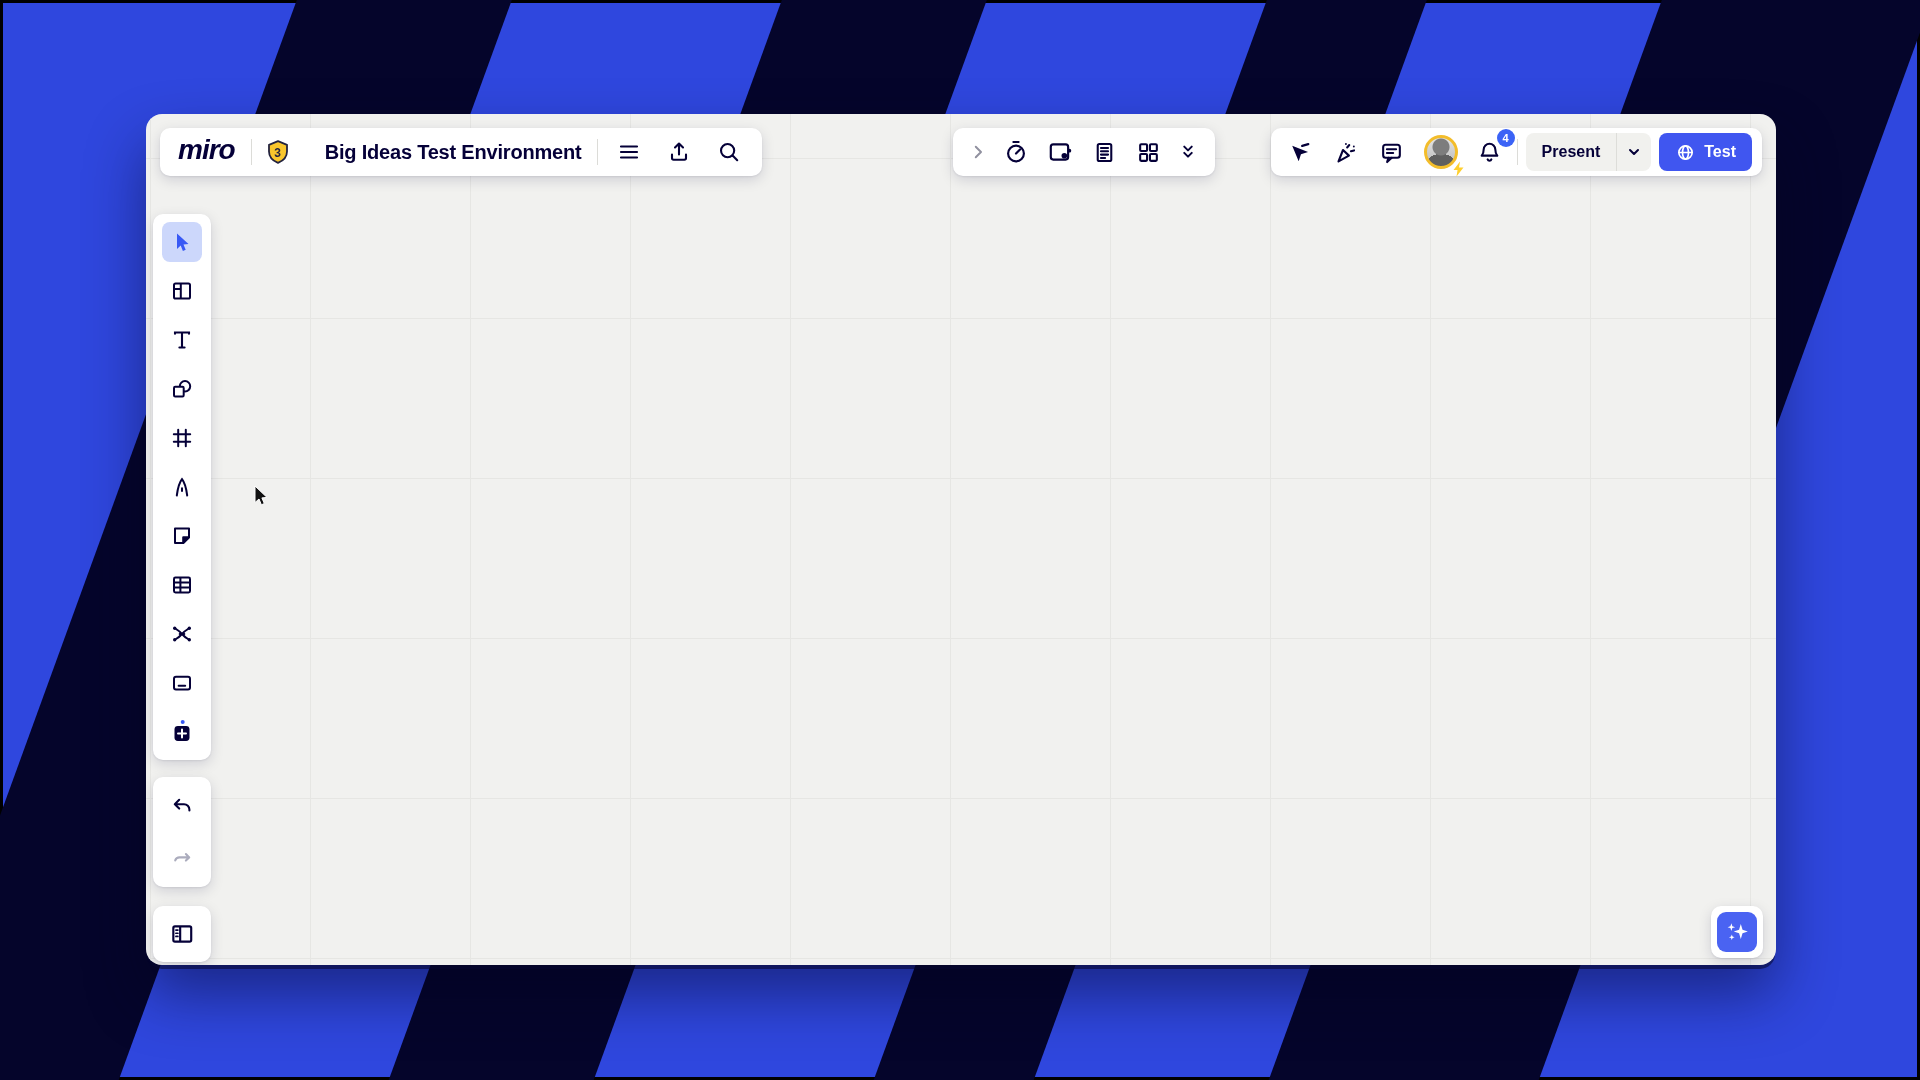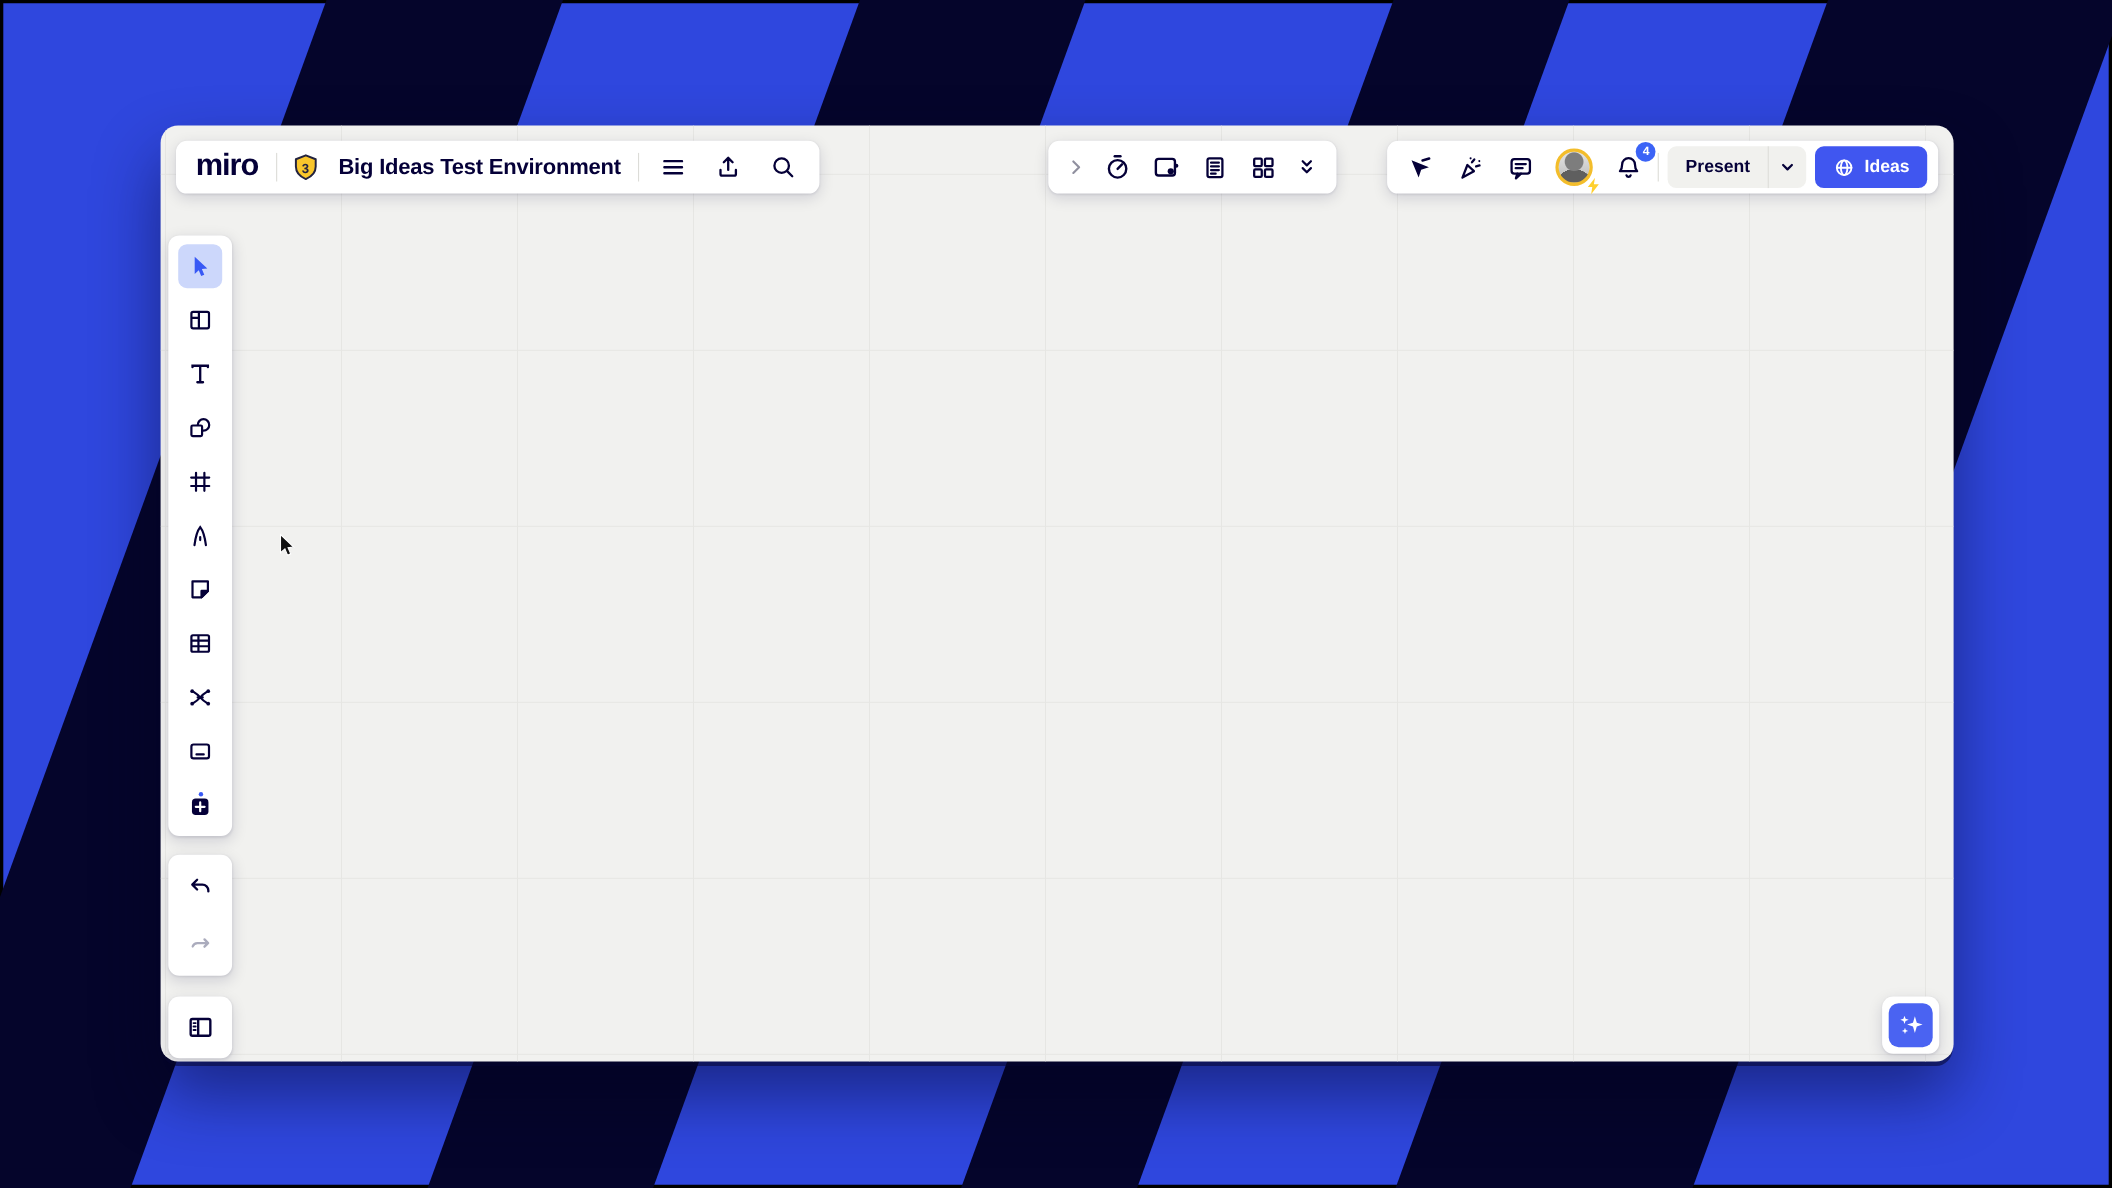--- a/index.html
+++ b/index.html
@@ -36,23 +36,23 @@
   .floating{ position:absolute; background:#fff; border-radius:10px;
     box-shadow:0 1px 2px rgba(5,0,56,.08), 0 4px 14px rgba(5,0,56,.14);
     display:flex; align-items:center; }
 
   
   .bar{ top:14px; height:48px; padding:0 14px; gap:12px; }
   .bar-left{ left:14px; }
   .bar-center{ left:807px; padding:0 12px; gap:6px; }
   .bar-right{ right:14px; padding:0 10px; gap:8px; }
 
-  .logo{ font-size:28px; font-weight:800; letter-spacing:-1px; color:#050038; padding:0 4px 4px 4px;}
+  .logo{ font-size:28px; font-weight:800; letter-spacing:-1px; color:#050038; padding:0 4px 4px 4px;font-style:italic;}
   .vdiv{ width:1px; height:26px; background:#dcdcd8; }
-  .board-title{ font-size:20px; font-weight:700; color:#050038; letter-spacing:-.2px; white-space:nowrap; padding:0 4px;}
+  .board-title{ font-size:20px; font-weight:700; color:#050038; letter-spacing:-.2px; white-space:nowrap; padding:0 4px;margin-left:17px;}
 
   .icon-btn{ width:38px; height:38px; border:none; background:transparent; border-radius:7px;
     display:flex; align-items:center; justify-content:center; cursor:pointer; flex:0 0 auto; }
   .icon-btn svg{ display:block; }
 
   .plan-badge{ position:relative; width:28px; height:28px; display:flex; align-items:center; justify-content:center;}
   .plan-badge span{ position:absolute; top:53%; left:50%; transform:translate(-50%,-50%);
     font-size:12px; font-weight:800; color:#23233f; }
 
   .avatar-wrap{ position:relative; width:44px; height:44px; display:flex; align-items:center; justify-content:center; cursor:pointer;}
@@ -229,21 +229,21 @@
             <path d="M6 9 L12 15 L18 9"></path>
           </svg>
         </span>
       </div>
       <button class="share-btn">
         <svg width="21" height="21" viewBox="0 0 24 24" fill="none" stroke="#fff" stroke-width="1.9" stroke-linecap="round">
           <circle cx="12" cy="12" r="7.6"></circle>
           <path d="M4.4 12 H19.6"></path>
           <ellipse cx="12" cy="12" rx="3.4" ry="7.6"></ellipse>
         </svg>
-        <span class="label">Ideas</span>
+        <span class="label">Test</span>
       </button>
     </div>
 
     <div class="floating tools">
       <button class="tool-btn selected">
         <svg width="24" height="24" viewBox="0 0 24 24">
           <path d="M7 3.5 L7 19 L10.7 15.6 L12.9 21 L15.7 19.8 L13.5 14.5 L18.5 14 Z" fill="#3859f5"></path>
         </svg>
       </button>
       <button class="tool-btn">

